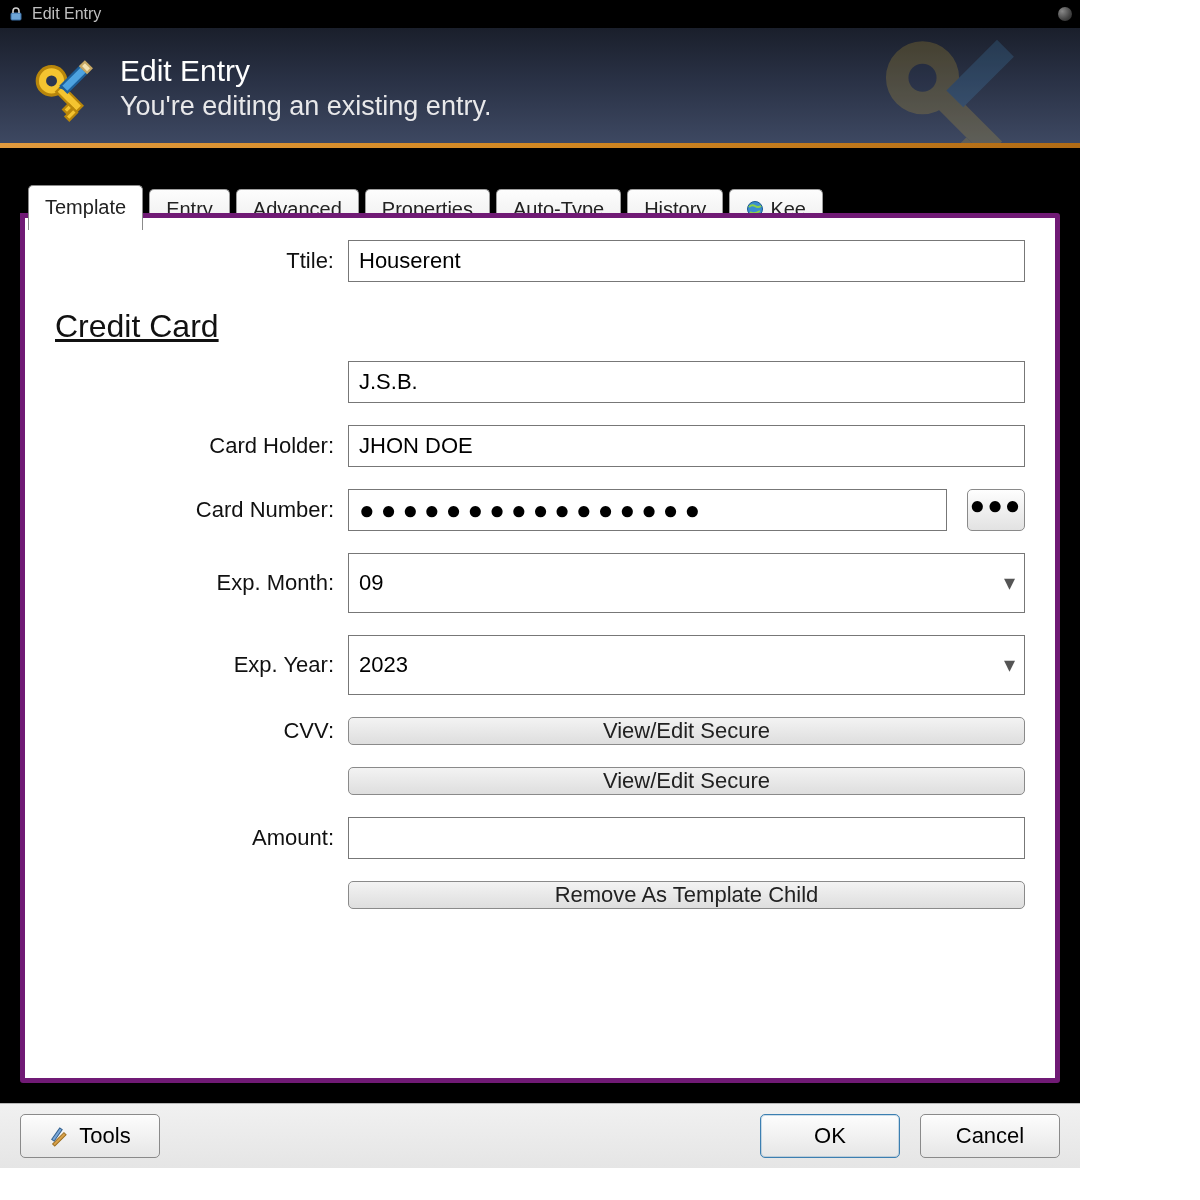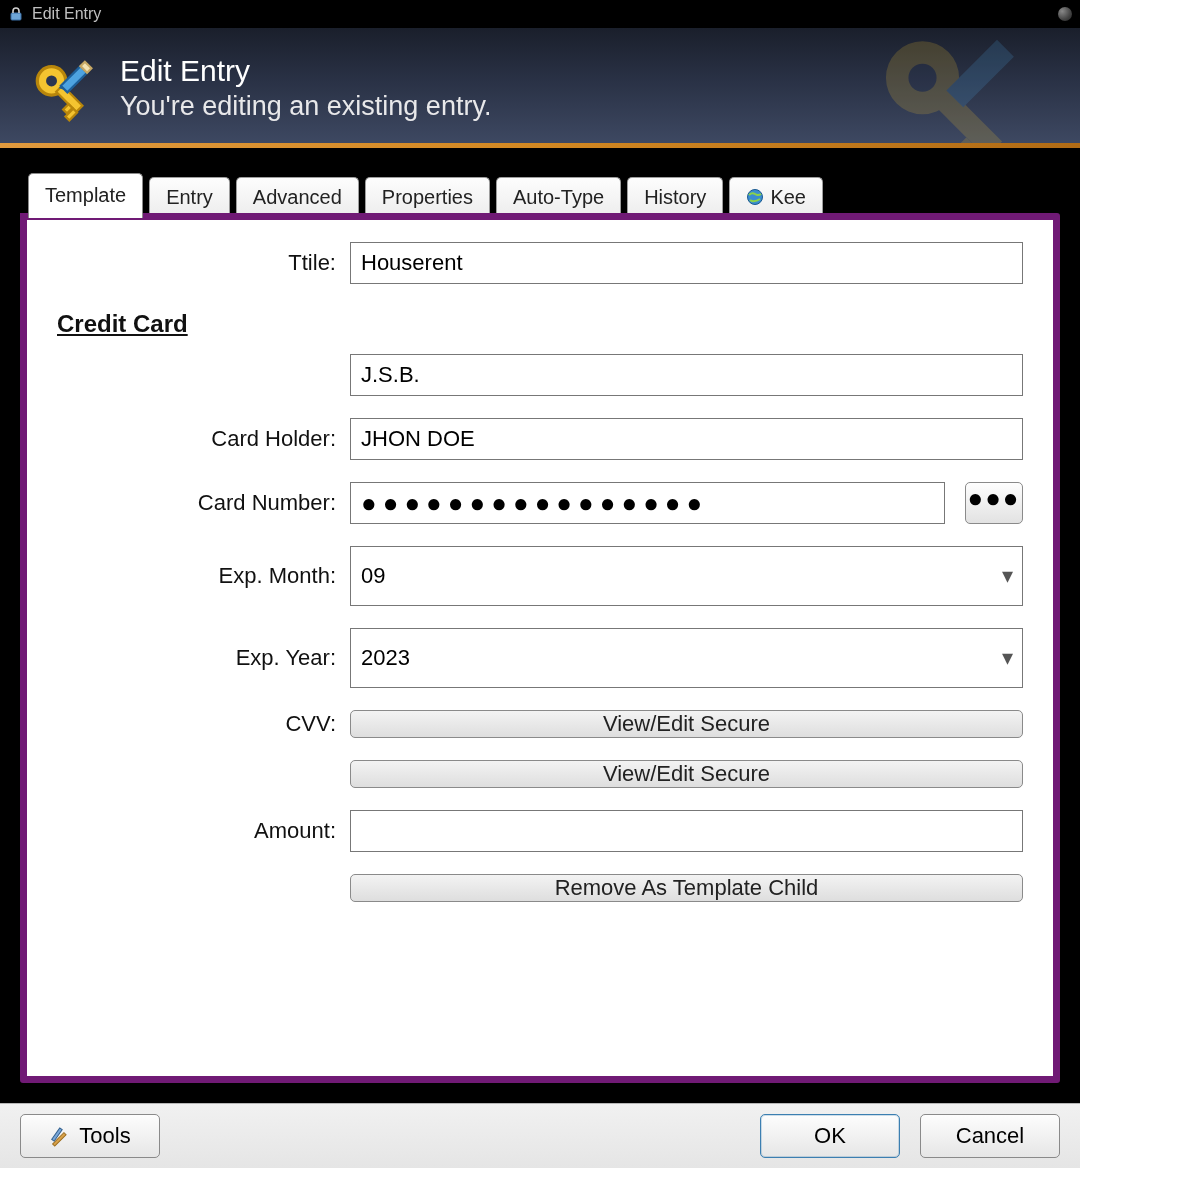--- a/index.html
+++ b/index.html
@@ -88,40 +88,40 @@
   .tab {
     background: linear-gradient(to bottom, #fdfdfd, #ececec);
     border: 1px solid #9d9d9d;
     border-bottom: none;
     border-radius: 5px 5px 0 0;
     padding: 8px 16px 9px;
     font-size: 20px;
     color: #222;
     cursor: default;
     position: relative;
-    top: 5px;
+    top: 17px;
   }
   .tab.active {
     background: #fff;
     padding-top: 10px;
     padding-bottom: 11px;
     border-color: #8b8b8b;
     z-index: 2;
   }
   .tab .globe-icon {
     width: 18px; height: 18px;
     display: inline-block;
     vertical-align: -2px;
     margin-right: 6px;
   }
 
   
   .tabpage {
     background: #fff;
-    border: 7px solid #701a75;
+    border: 5px solid #701a75;
     border-radius: 0 3px 3px 3px;
     padding: 22px 30px 30px 30px;
     min-height: 870px;
     position: relative;
   }
 
   
   .form {
     display: grid;
     grid-template-columns: 285px 1fr 70px;
@@ -138,22 +138,22 @@
   .field-wrap {
     grid-column: 2 / span 2;
   }
   .field-wrap.narrow { grid-column: 2; }
   .trail { grid-column: 3; display: flex; justify-content: flex-end; }
 
   .spacer-row { grid-column: 1 / -1; height: 22px; }
 
   .section-heading {
     grid-column: 1 / -1;
-    font-size: 24px;
-    font-weight: bold;
+    font-size: 32px;
+    font-weight: normal;
     text-decoration: underline;
     padding: 26px 0 12px 0;
     color: #111;
   }
 
   input.tx, .combo, .secure-btn, .flat-btn, .action-btn {
     width: 100%;
     font-size: 22px;
     font-family: inherit;
   }

